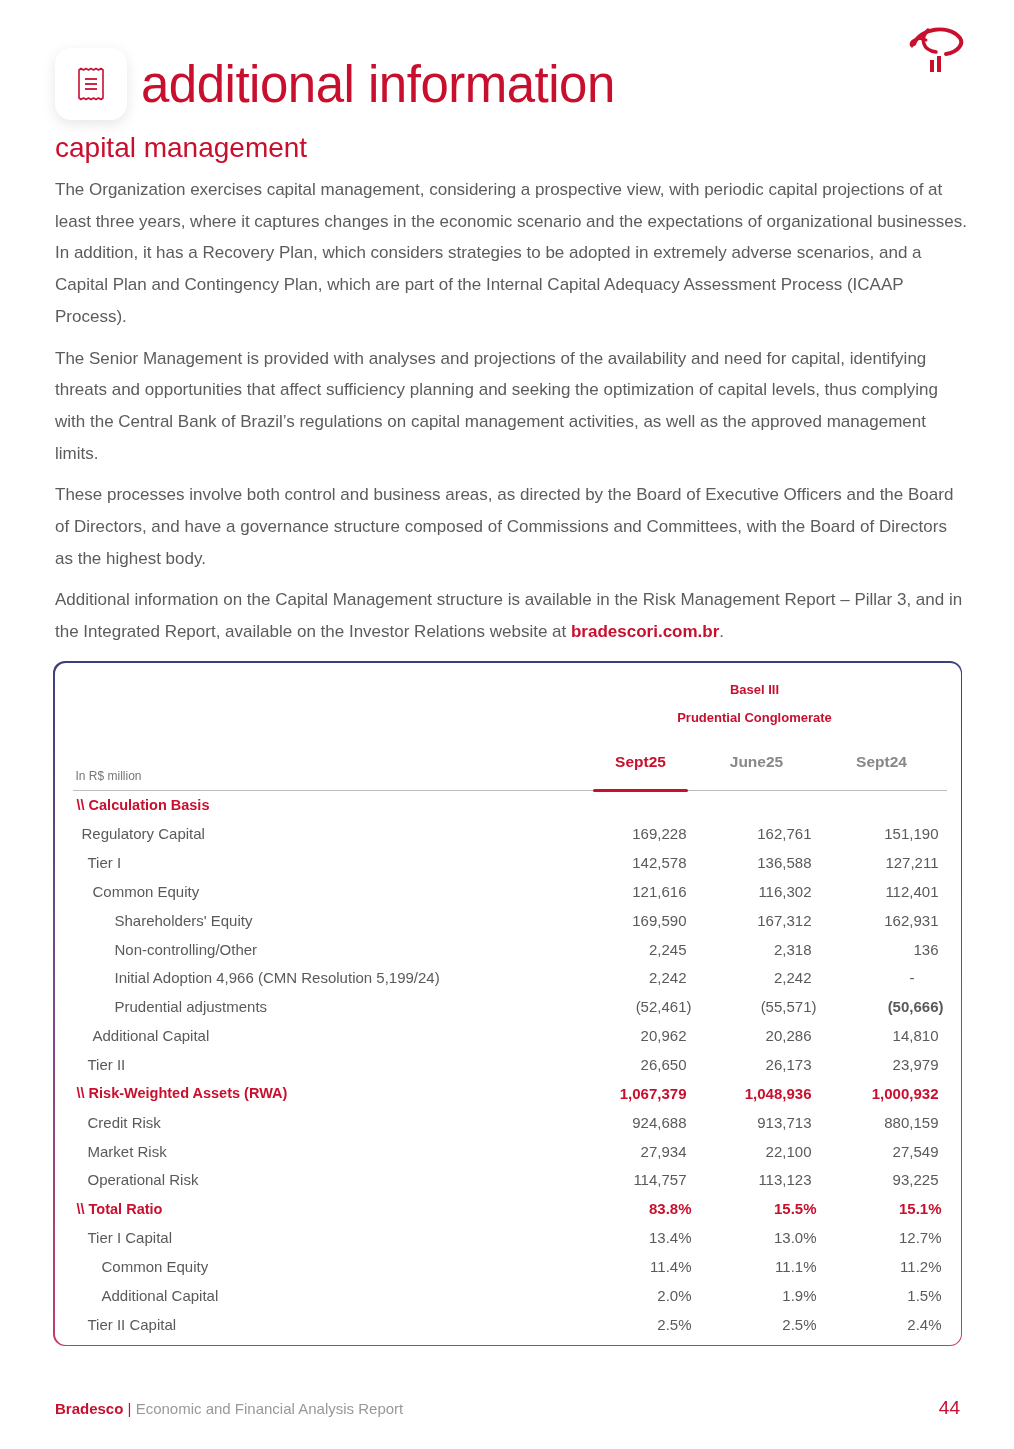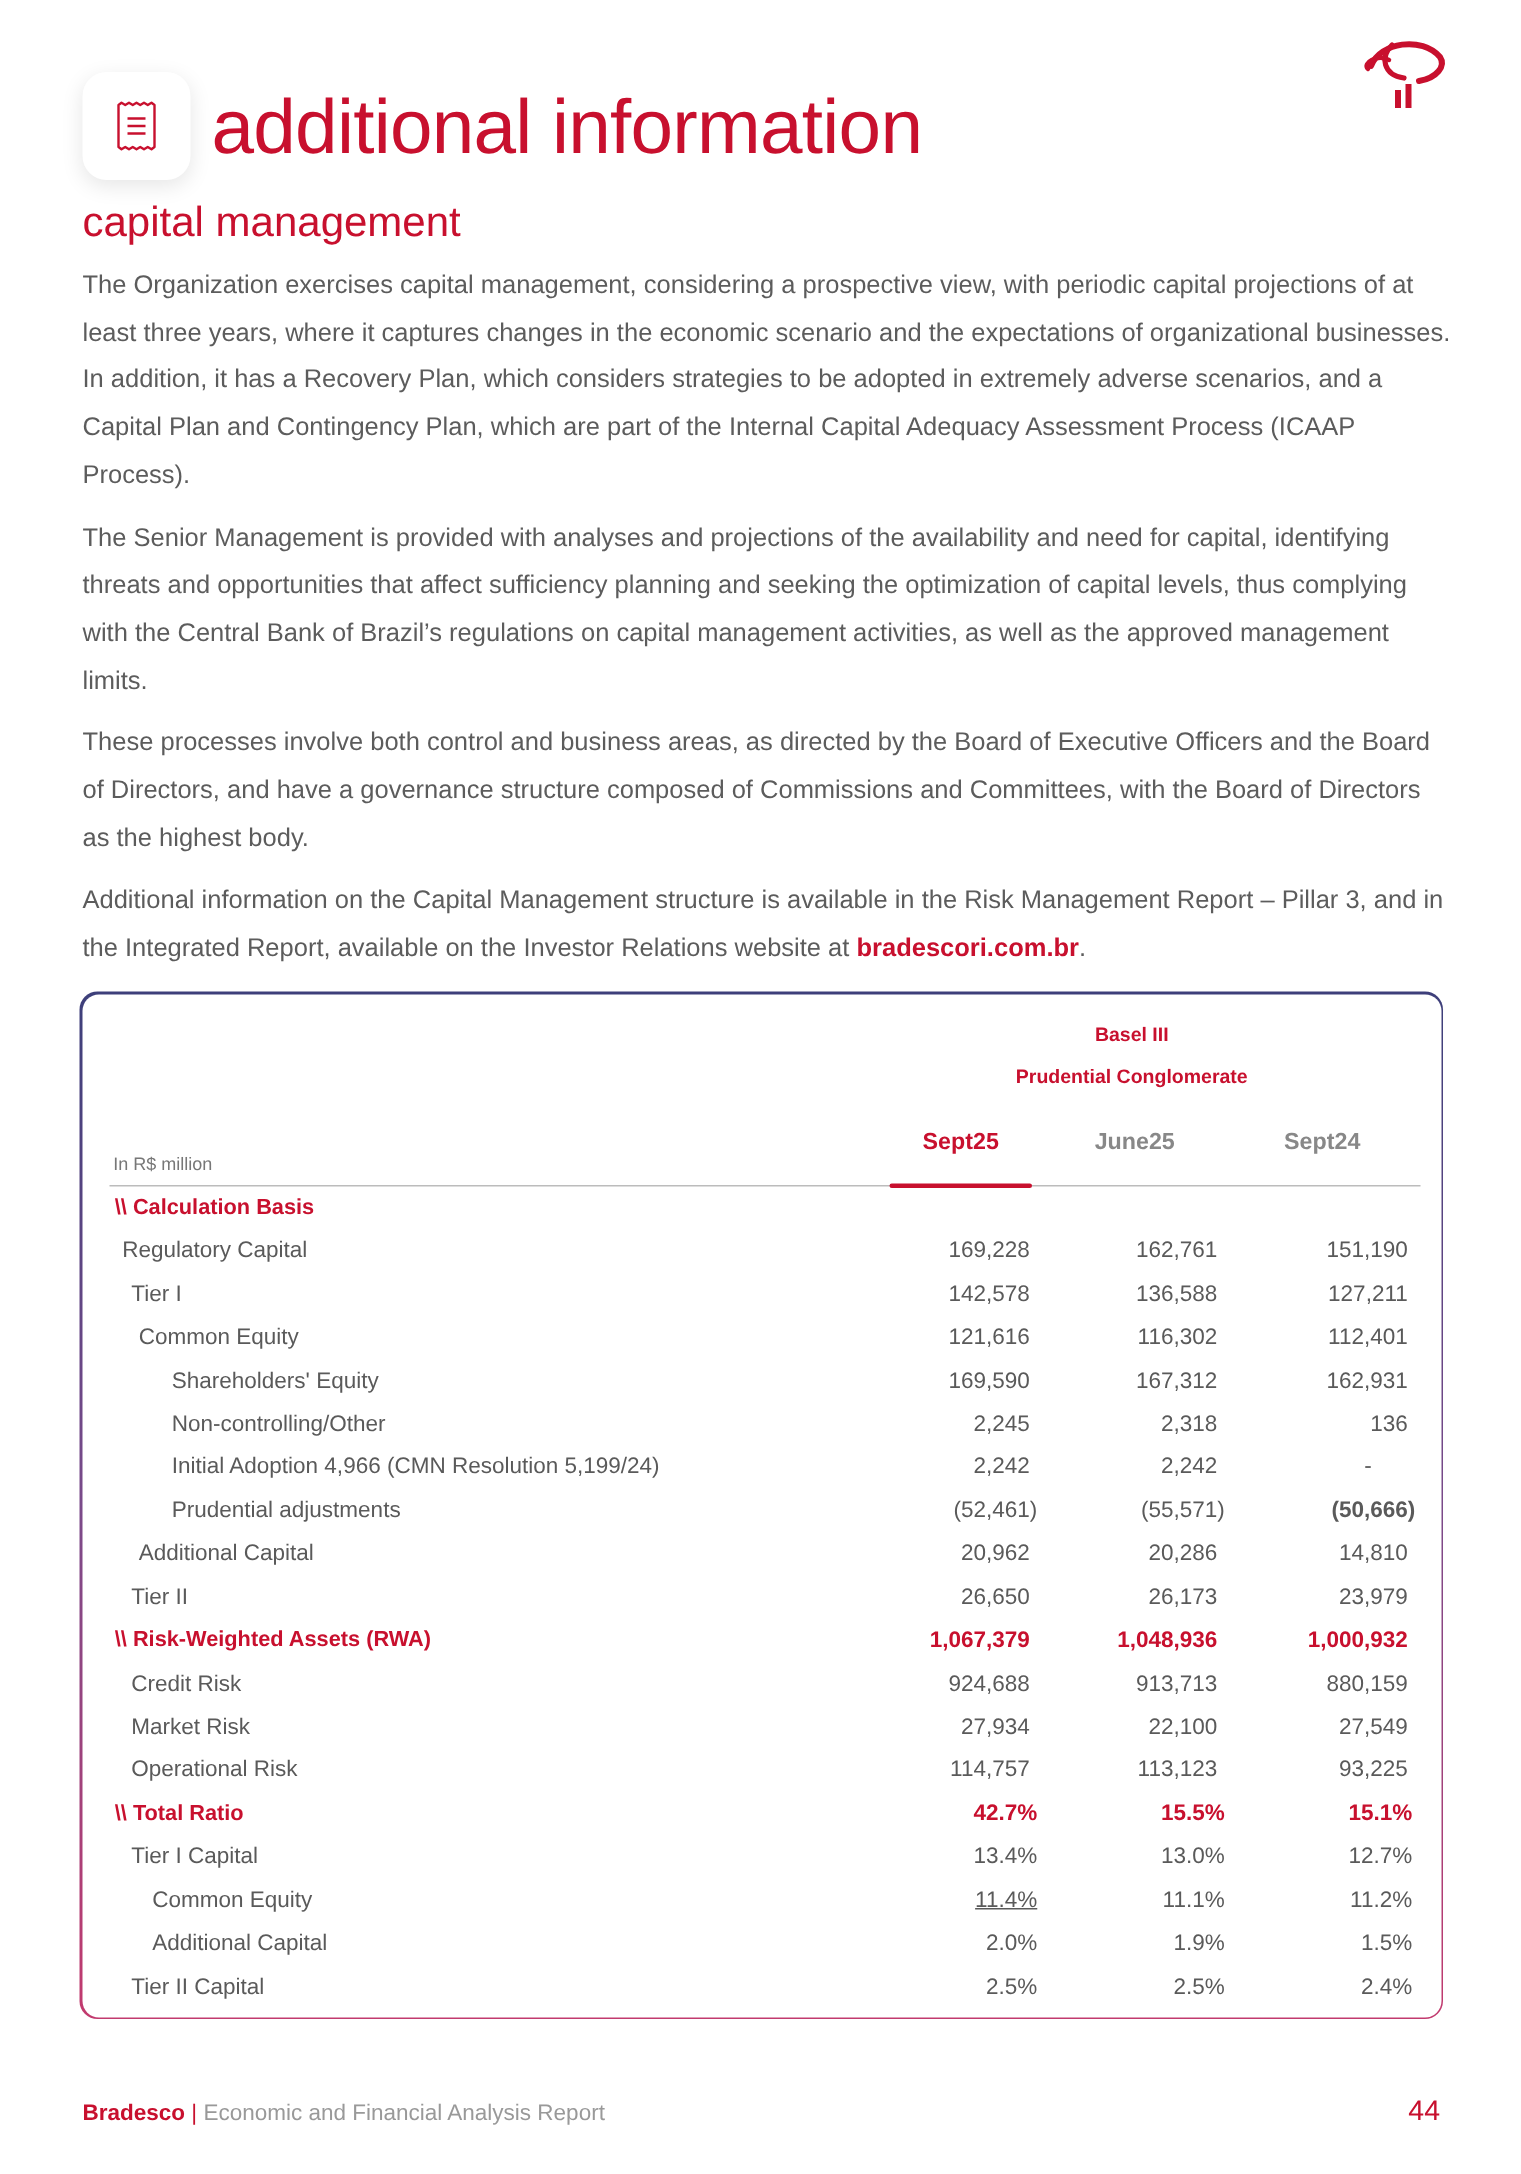--- a/index.html
+++ b/index.html
@@ -170,33 +170,33 @@
           <span class="v" style="left: 764px;">27,549</span>
         </div>
         <div class="row">
           <span class="label" style="left: 33px;">Operational Risk</span>
           <span class="v" style="left: 512px;">114,757</span>
           <span class="v" style="left: 637px;">113,123</span>
           <span class="v" style="left: 764px;">93,225</span>
         </div>
         <div class="row section">
           <span class="label" style="left: 22px;">\\ Total Ratio</span>
-          <span class="v" style="left: 517px;">42.7%</span>
+          <span class="v" style="left: 517px;">83.8%</span>
           <span class="v" style="left: 642px;">15.5%</span>
           <span class="v" style="left: 767px;">15.1%</span>
         </div>
         <div class="row">
           <span class="label" style="left: 33px;">Tier I Capital</span>
           <span class="v" style="left: 517px;">13.4%</span>
           <span class="v" style="left: 642px;">13.0%</span>
           <span class="v" style="left: 767px;">12.7%</span>
         </div>
         <div class="row">
           <span class="label" style="left: 47px;">Common Equity</span>
-          <span class="v" style="left: 517px; text-decoration: underline;">11.4%</span>
+          <span class="v" style="left: 517px;">11.4%</span>
           <span class="v" style="left: 642px;">11.1%</span>
           <span class="v" style="left: 767px;">11.2%</span>
         </div>
         <div class="row">
           <span class="label" style="left: 47px;">Additional Capital</span>
           <span class="v" style="left: 517px;">2.0%</span>
           <span class="v" style="left: 642px;">1.9%</span>
           <span class="v" style="left: 767px;">1.5%</span>
         </div>
         <div class="row">

